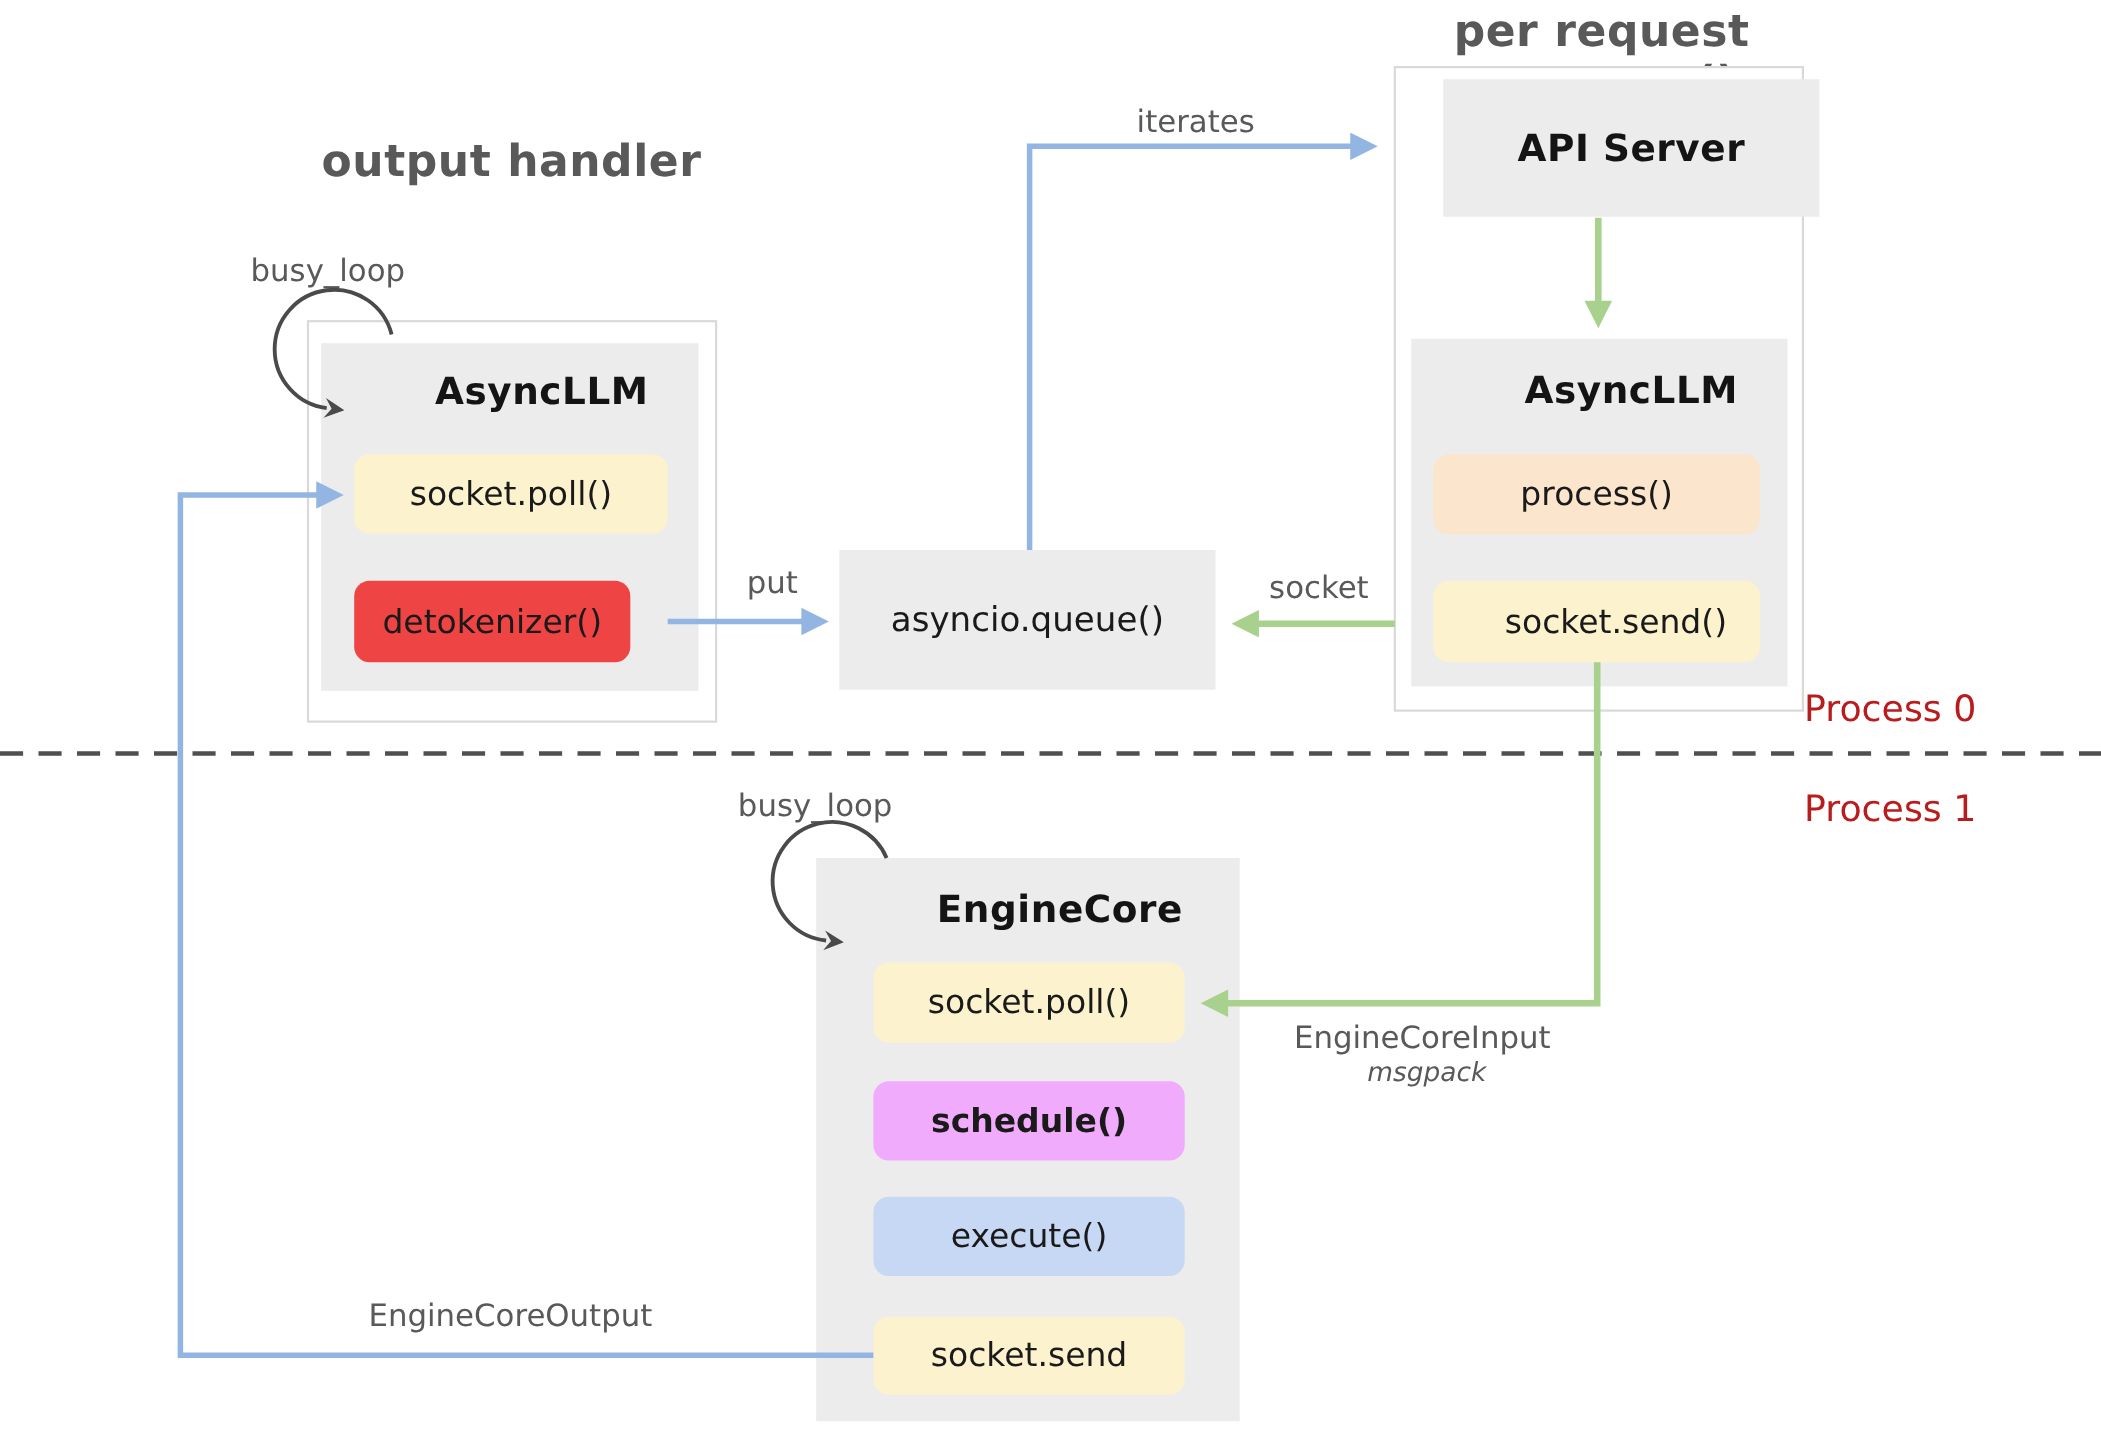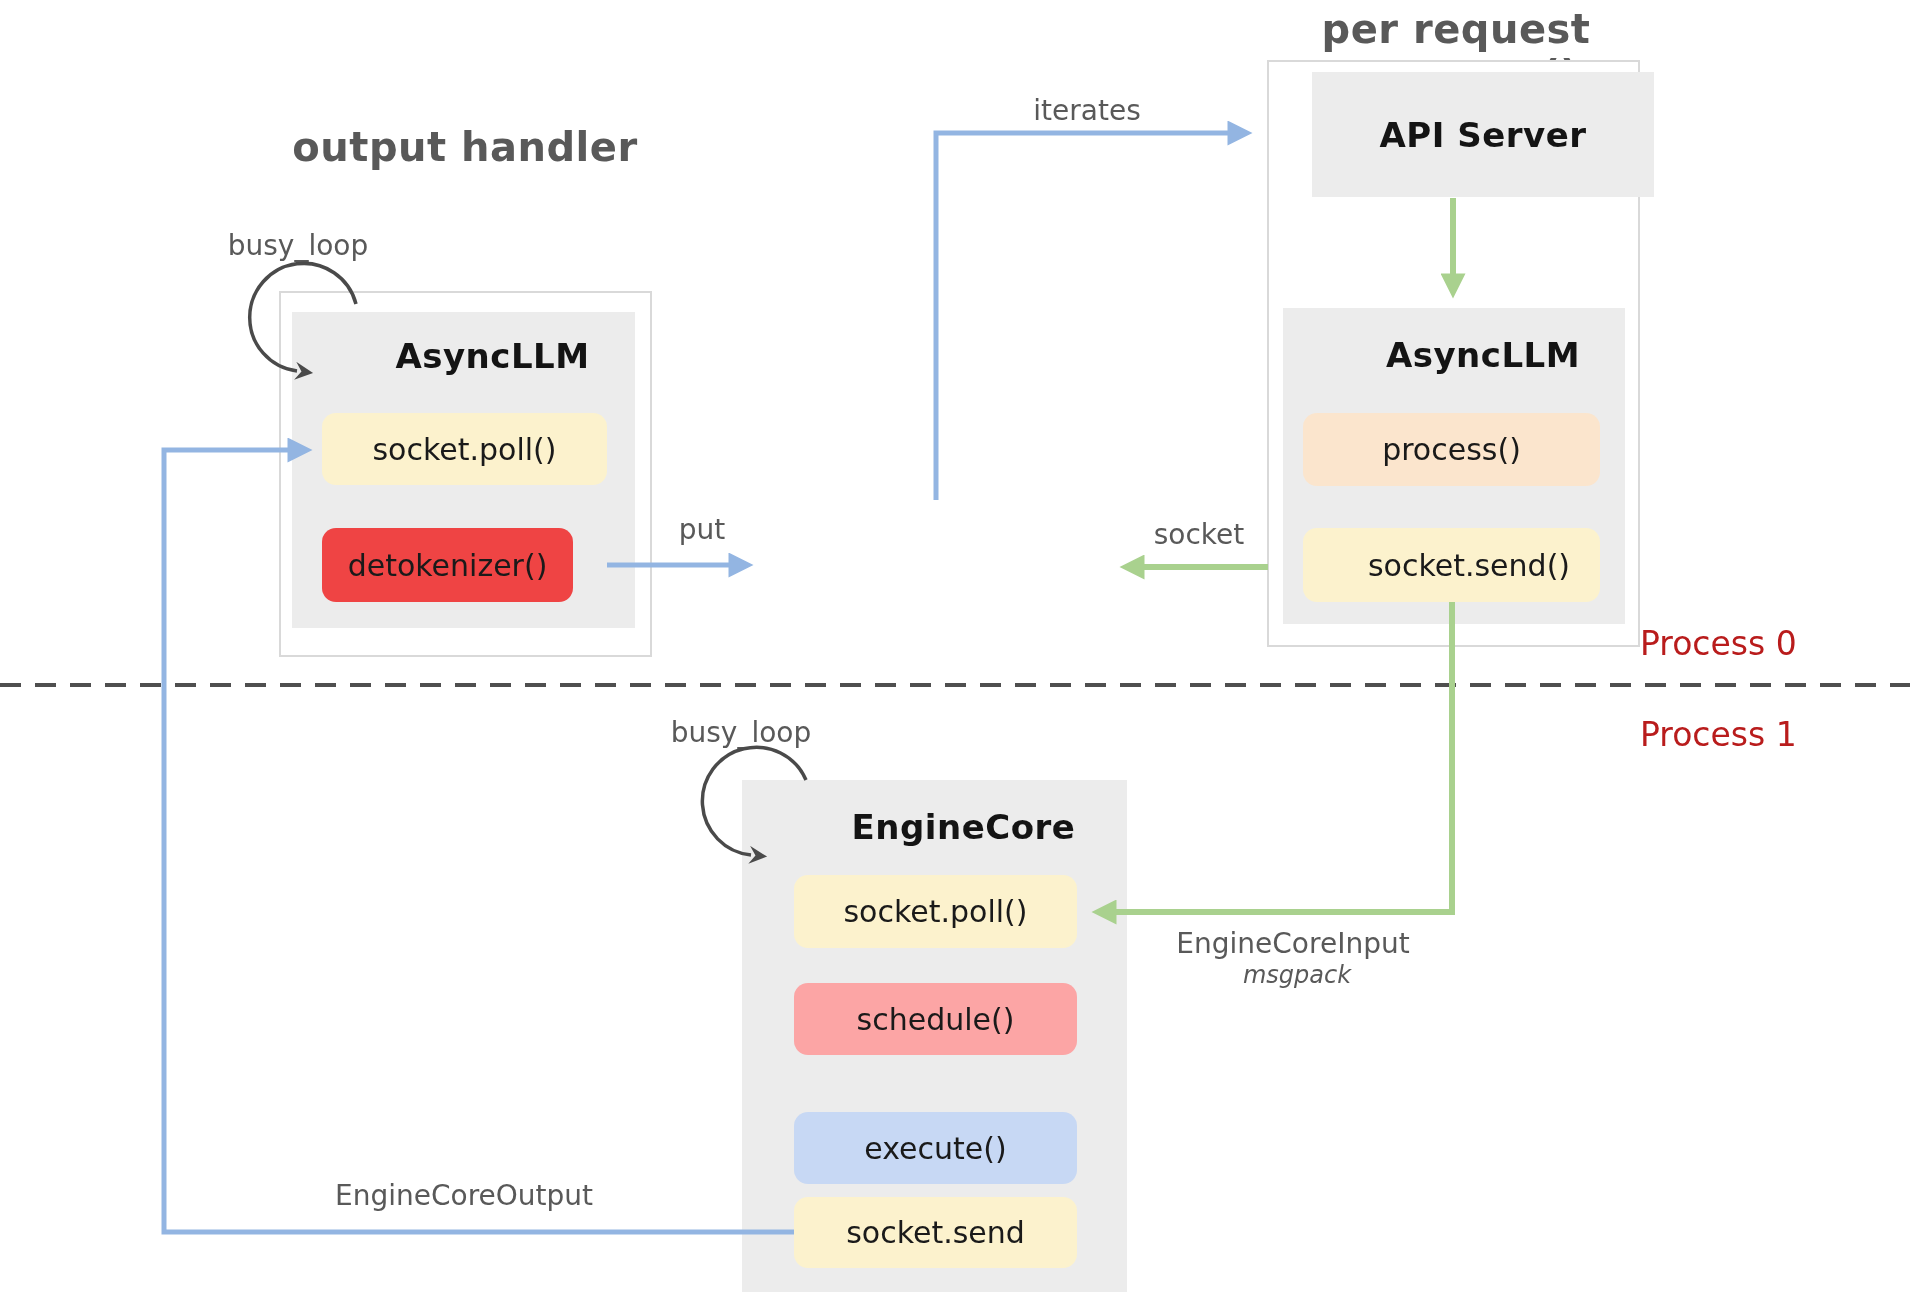--- a/index.html
+++ b/index.html
@@ -44,26 +44,27 @@
   <div class="abs item" style="left:322px;top:413px;width:285px;height:72px;background:#fcf2cd;">socket.poll()</div>
   <div class="abs item" style="left:322px;top:528px;width:251px;height:74px;background:#ef4444;">detokenizer()</div>
 
   <div class="abs container" style="left:1267px;top:60px;width:373px;height:587px;"></div>
   <div class="abs graybox node-title" style="left:1283px;top:72px;width:342px;height:125px;">API Server</div>
   <div class="abs graybox" style="left:1283px;top:308px;width:342px;height:316px;"></div>
   <div class="abs node-title" style="left:1283px;top:333px;width:342px;height:44px;">AsyncLLM</div>
   <div class="abs item" style="left:1303px;top:413px;width:297px;height:73px;background:#fbe5cd;">process()</div>
   <div class="abs item" style="left:1303px;top:528px;width:297px;height:74px;background:#fcf2cd;padding-left:35px;">socket.send()</div>
 
+  <div class="abs queuebox" style="left:763px;top:500px;width:342px;height:127px;">asyncio.queue()</div>
 
   <div class="abs graybox" style="left:742px;top:780px;width:385px;height:512px;"></div>
   <div class="abs node-title" style="left:742px;top:805px;width:385px;height:44px;">EngineCore</div>
   <div class="abs item" style="left:794px;top:875px;width:283px;height:73px;background:#fcf2cd;">socket.poll()</div>
-  <div class="abs item" style="left:794px;top:983px;width:283px;height:72px;background:#fca5a5;">schedule()</div>
-  <div class="abs item" style="left:794px;top:1088px;width:283px;height:72px;background:#c7d8f4;margin-top:24px;">execute()</div>
+  <div class="abs item" style="left:794px;top:983px;width:283px;height:72px;background:#f0abfc;font-weight:bold;">schedule()</div>
+  <div class="abs item" style="left:794px;top:1088px;width:283px;height:72px;background:#c7d8f4;">execute()</div>
   <div class="abs item" style="left:794px;top:1197px;width:283px;height:71px;background:#fcf2cd;">socket.send</div>
 
   <div class="abs lbl" style="left:198px;top:229px;width:200px;">busy_loop</div>
   <div class="abs lbl" style="left:641px;top:716px;width:200px;">busy_loop</div>
   <div class="abs lbl" style="left:987px;top:94px;width:200px;">iterates</div>
   <div class="abs lbl" style="left:652px;top:513px;width:100px;">put</div>
   <div class="abs lbl" style="left:1099px;top:518px;width:200px;">socket</div>
   <div class="abs lbl" style="left:1143px;top:927px;width:300px;">EngineCoreInput</div>
   <div class="abs lbl-italic" style="left:1147px;top:961px;width:300px;">msgpack</div>
   <div class="abs lbl" style="left:314px;top:1179px;width:300px;">EngineCoreOutput</div>

